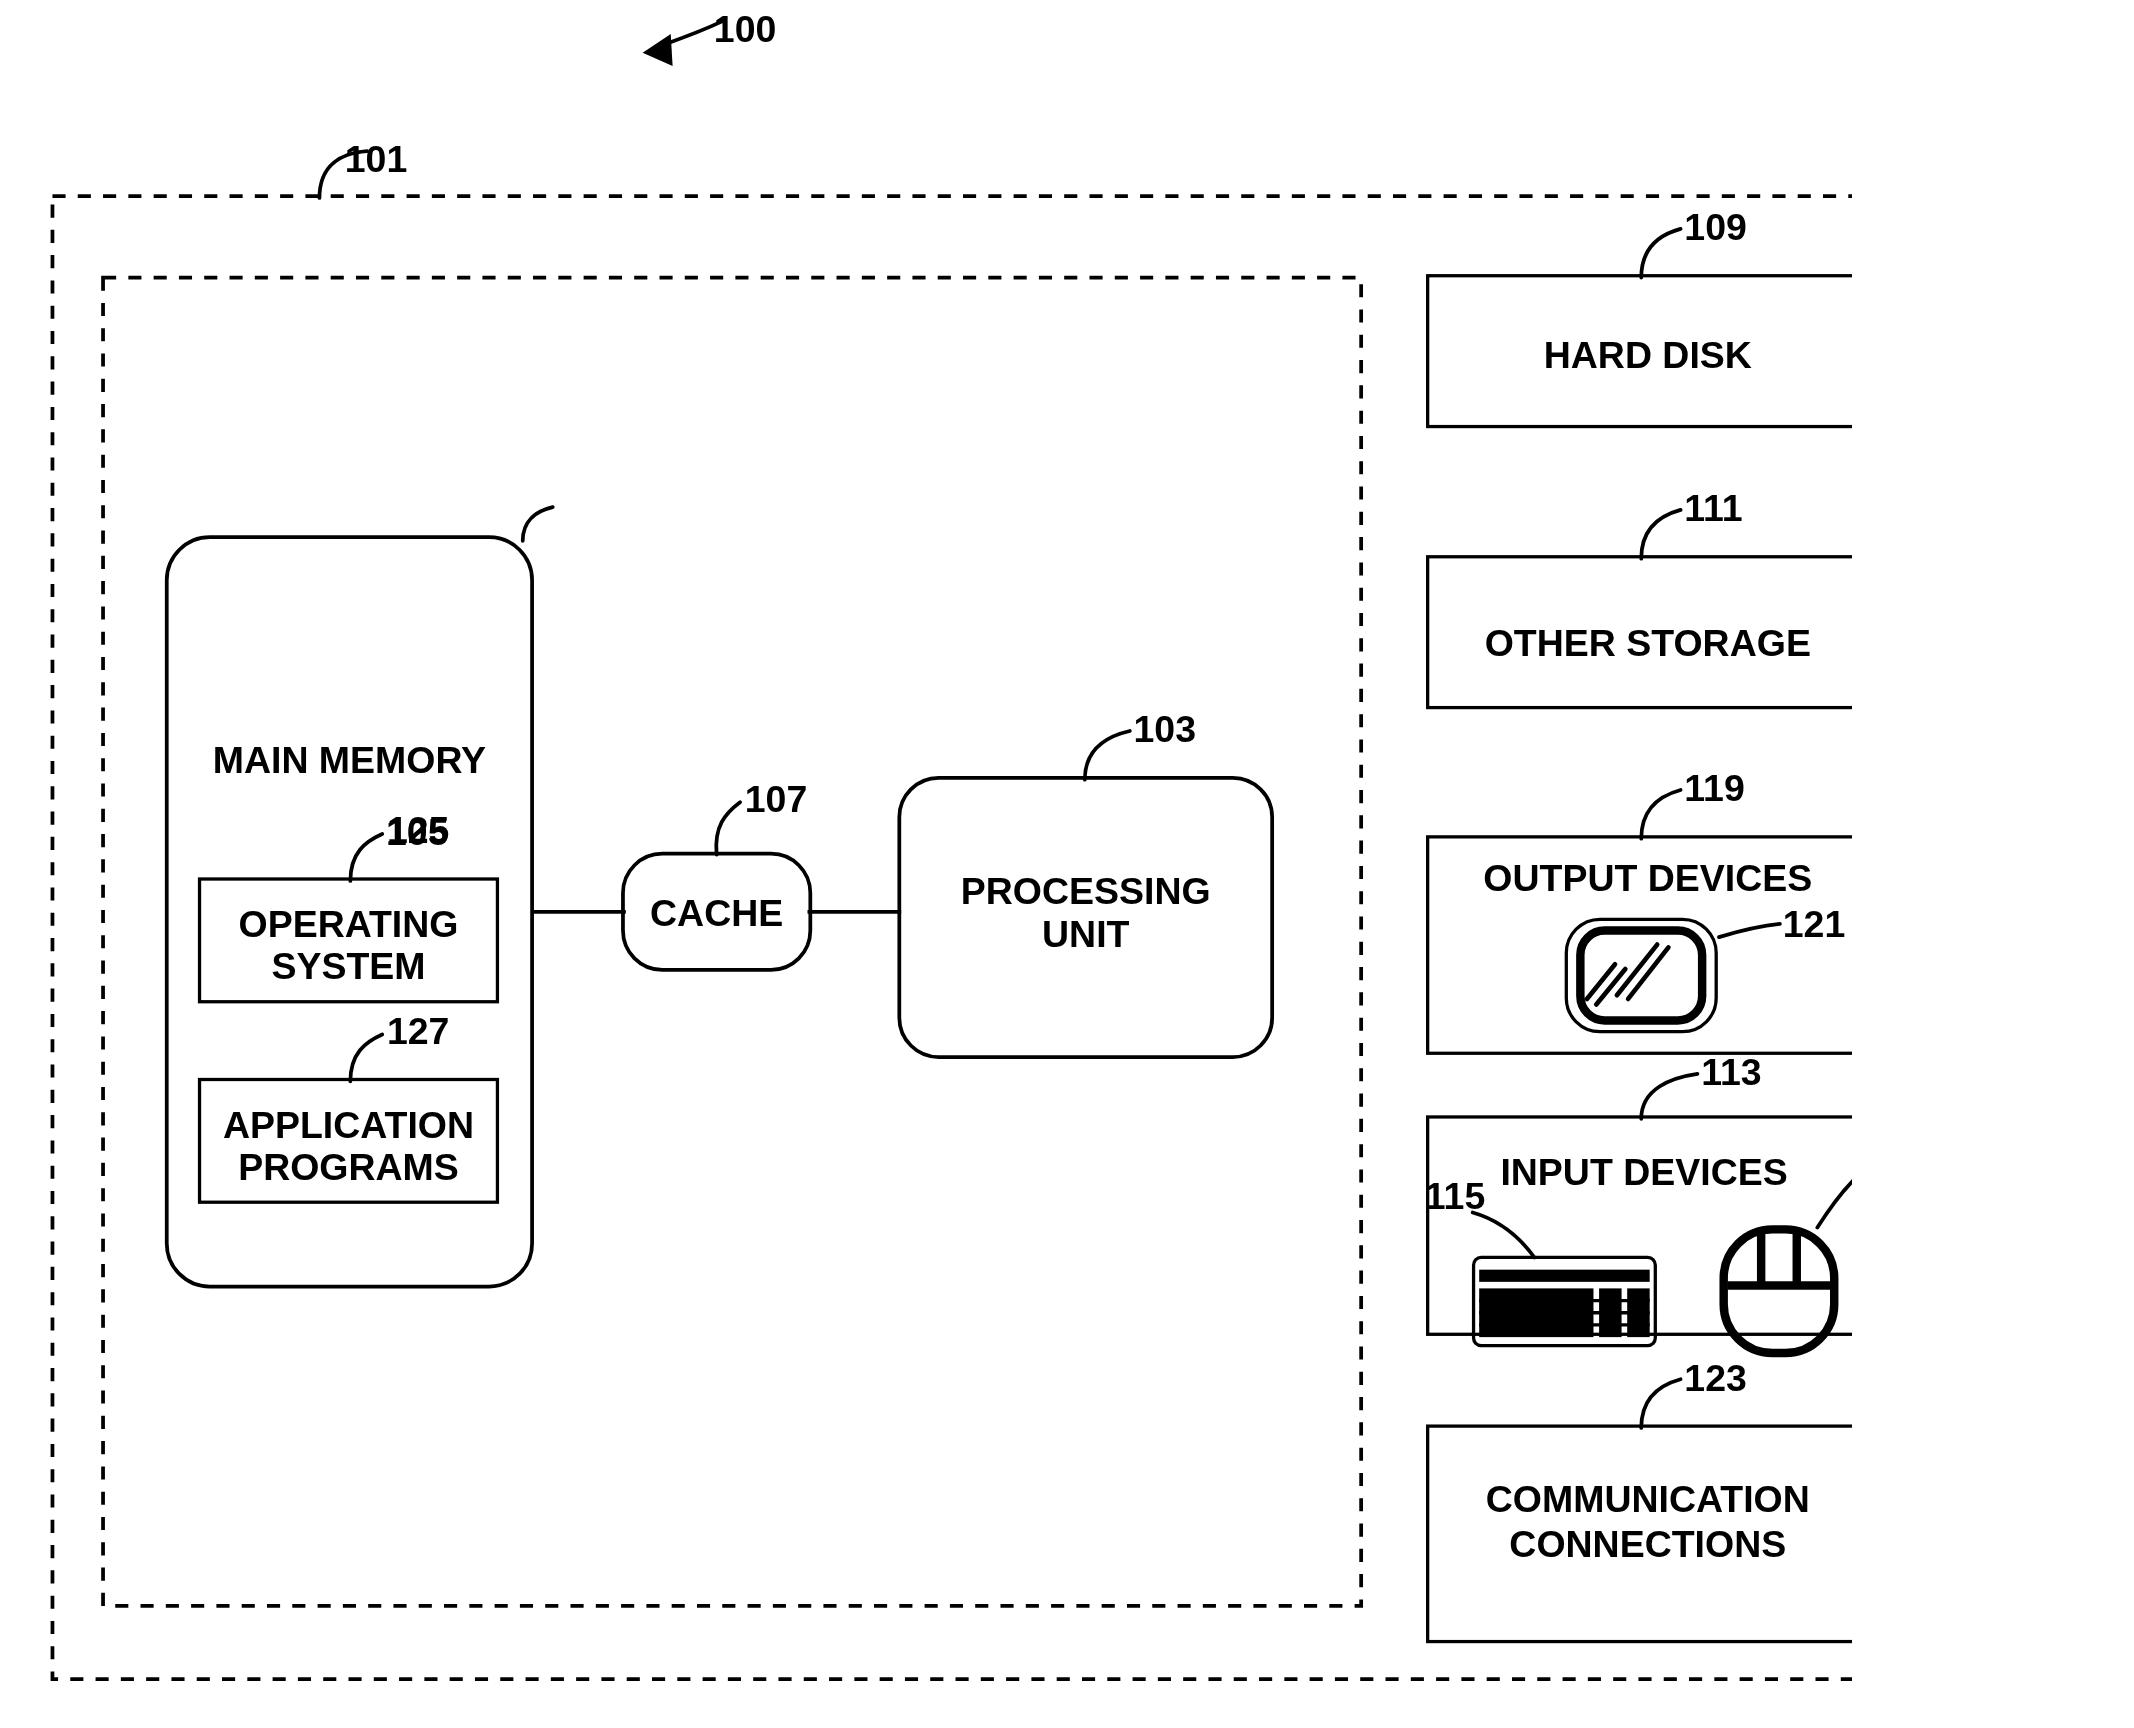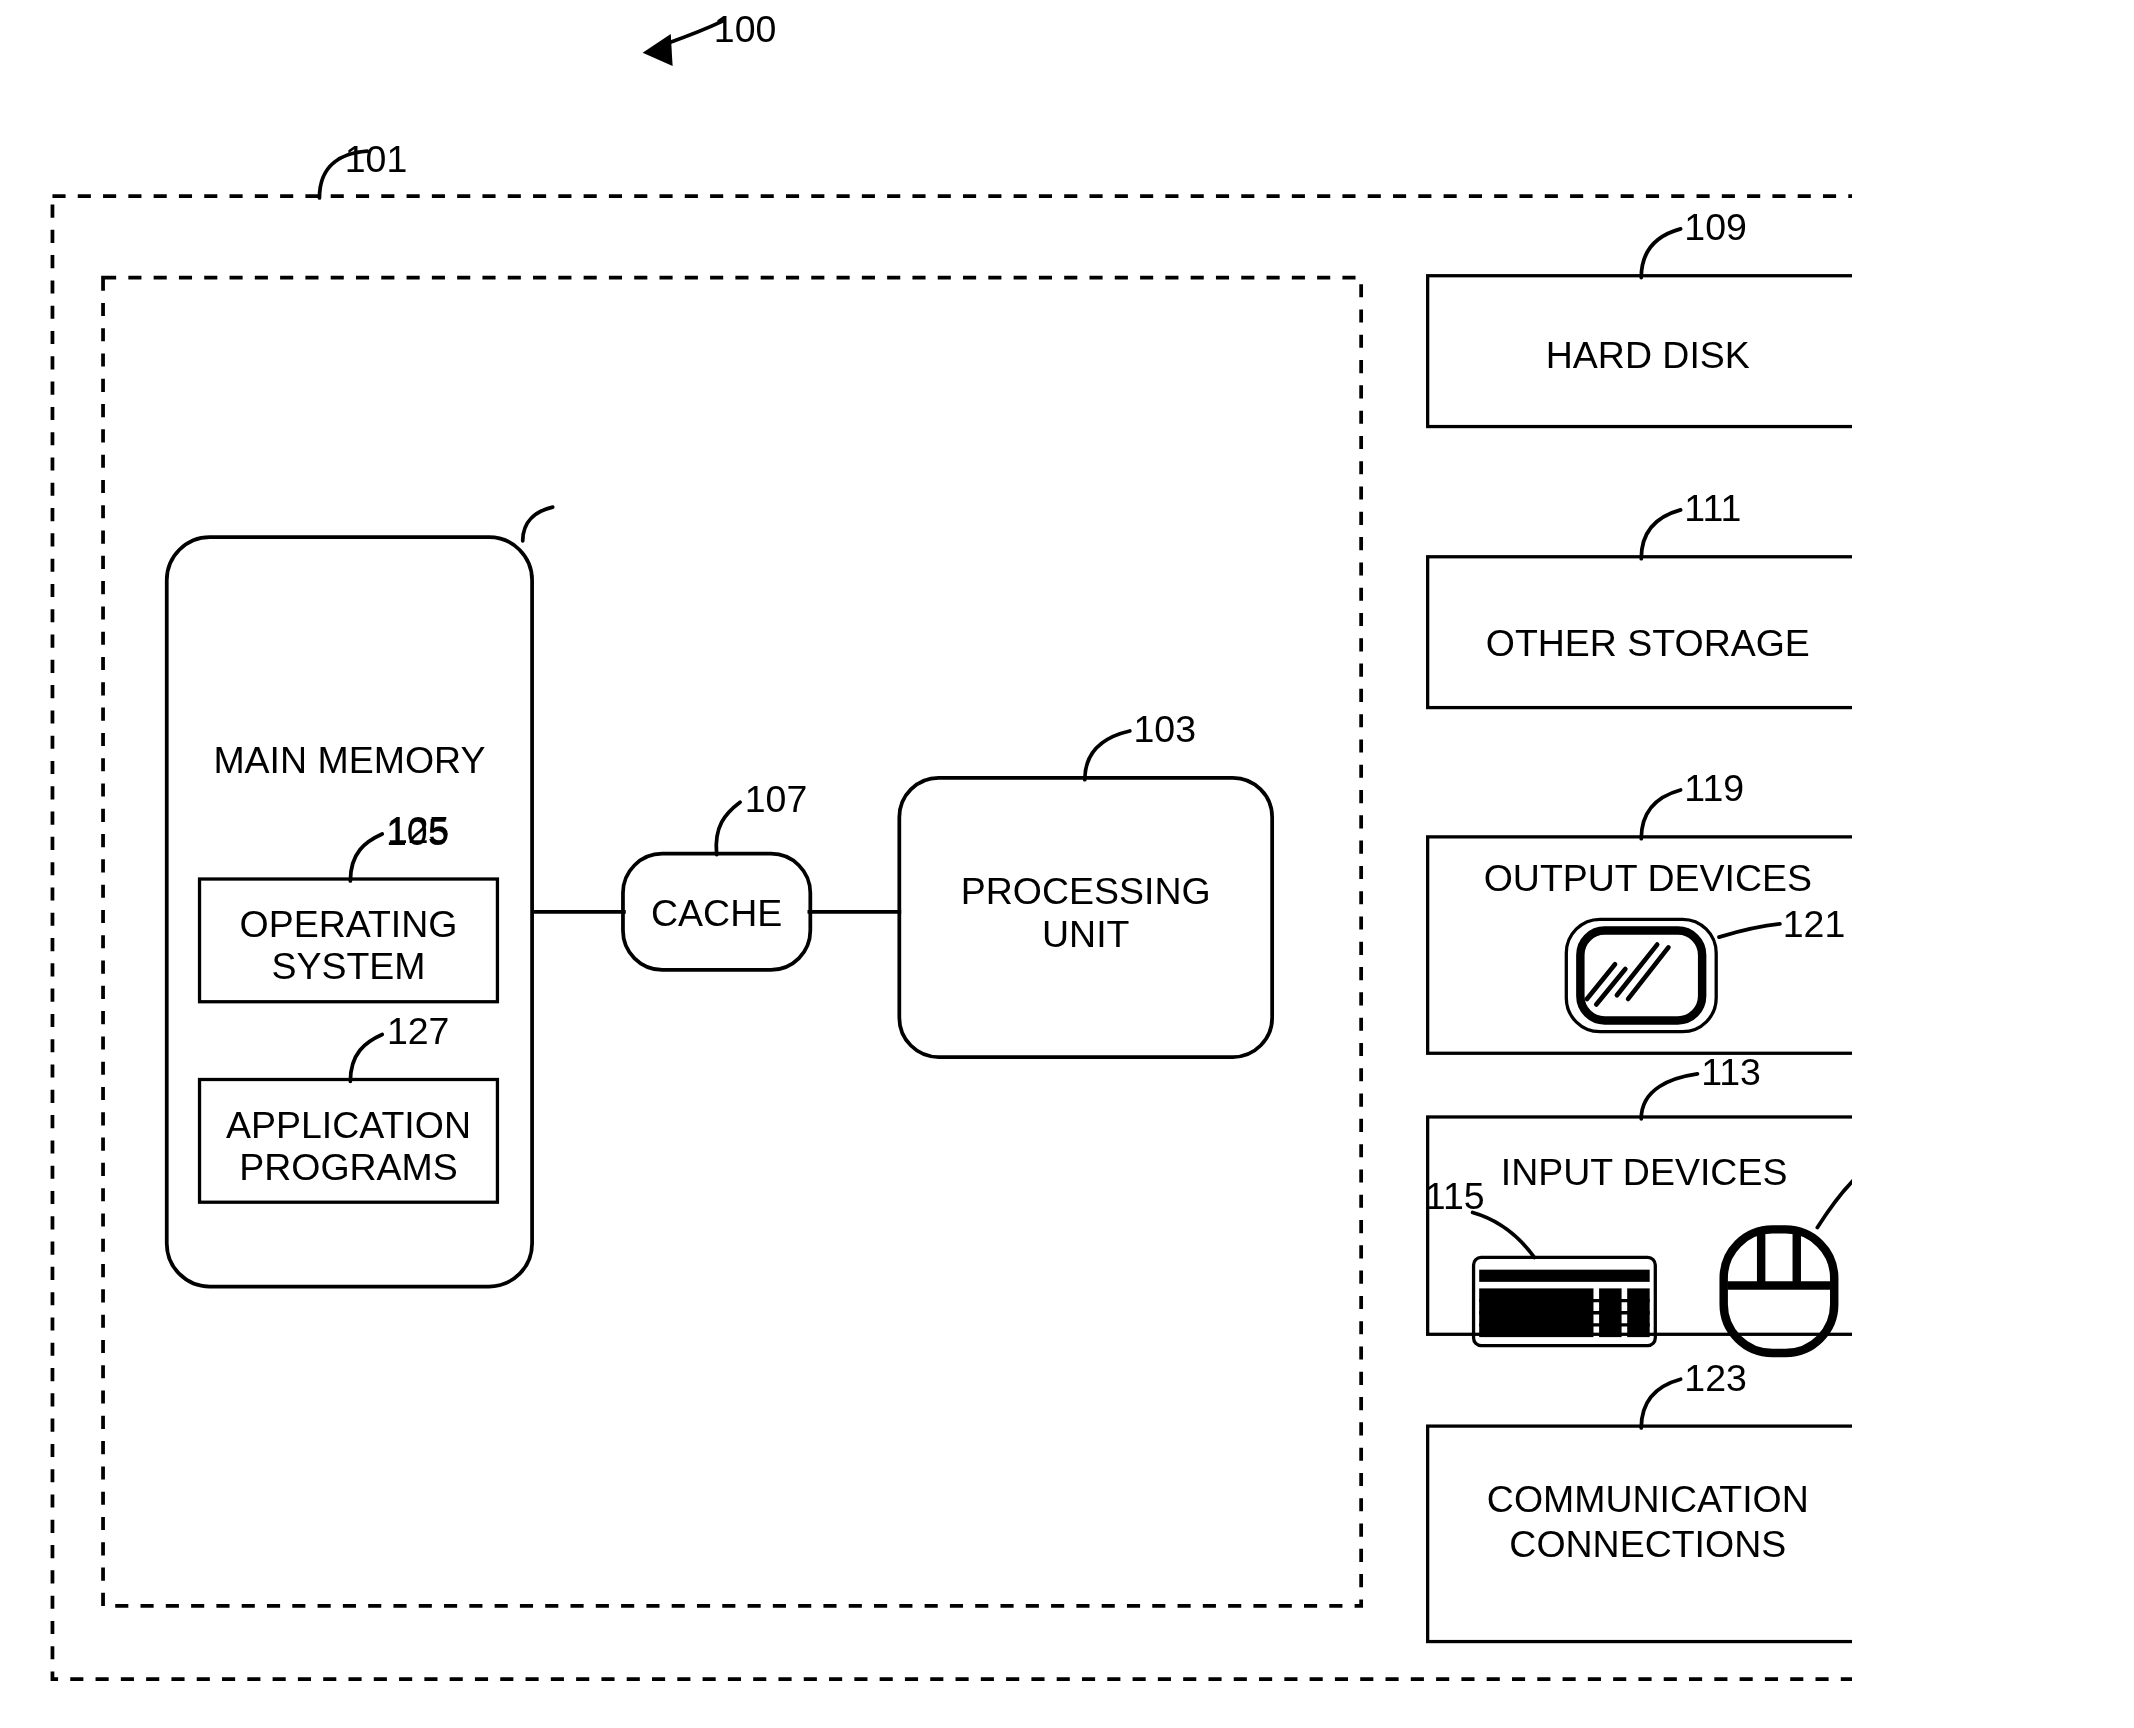--- a/index.html
+++ b/index.html
@@ -10,20 +10,21 @@
   body {
     font-family: "Liberation Sans", sans-serif;
     color: #000000;
   }
   #canvas {
     position: relative;
     width: 1852px;
     height: 1729px;
     background: #ffffff;
     overflow: hidden;
+    font-weight: bold;
   }
   svg.layer {
     position: absolute;
     left: 0;
     top: 0;
     width: 2134px;
     height: 1729px;
   }
   .figtext {
     font-family: "Liberation Sans", sans-serif;

